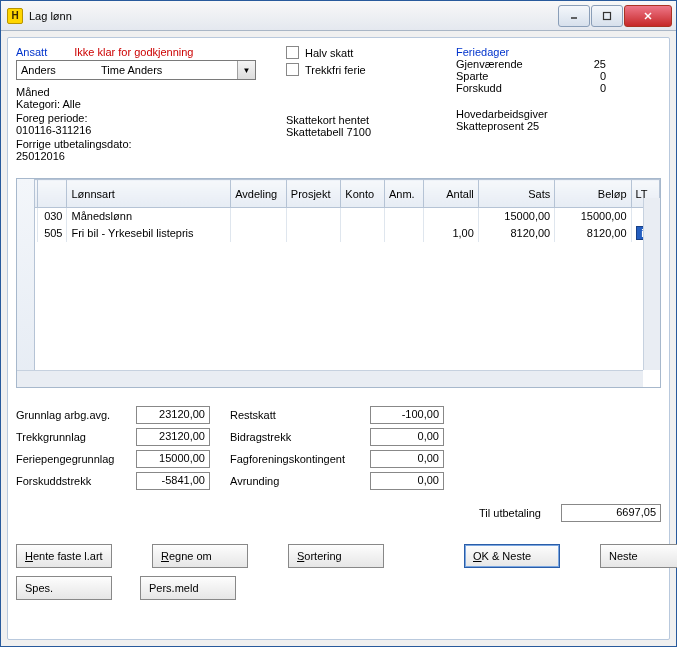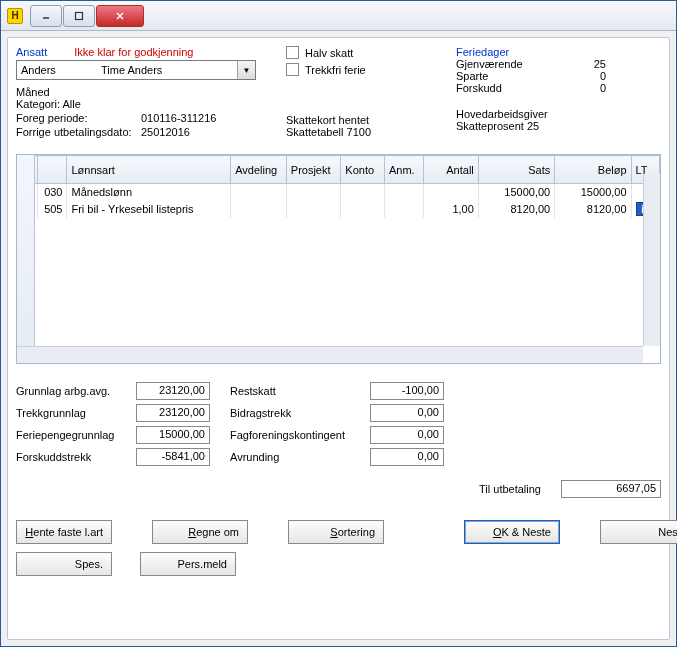--- a/index.html
+++ b/index.html
@@ -77,21 +77,21 @@
     margin-top: 2px;
   }
   .combo .cname { width: 80px; }
   .combo .arrow {
     position: absolute; right: 0; top: 0; width: 18px; height: 18px;
     border-left: 1px solid #a0a0a0;
     background: linear-gradient(#f4f4f4,#ddd);
     display:flex;align-items:center;justify-content:center;
   }
   .combo .arrow::after { content:"▼"; font-size:8px; }
-  .meta-row { display:flex; margin-top:2px; }
+  .meta-row { display:flex; margin-top:2px;flex-direction:column; }
   .meta-row .lab { width: 125px; }
   .chk { display:flex; align-items:center; margin-bottom:4px; }
   .chk .box {
     width:13px;height:13px;border:1px solid #888;background:#fff;margin-right:6px;
   }
   .ferie-head { color:#0033cc; }
   .ferie-row { display:flex; }
   .ferie-row .lab { width:100px; }
   .ferie-row .val { width: 50px; text-align:right; }
   .grid-wrap {
@@ -153,21 +153,21 @@
   .payout-row .valbox { width:100px; }
   .btnbar {
     display:flex;
     gap: 40px;
     margin-top: 22px;
   }
   .btn {
     min-width: 96px; height: 24px;
     border:1px solid #888;
     background:linear-gradient(#fdfdfd,#e6e6e6);
-    display:flex;align-items:center;justify-content:flex-end;
+    display:flex;align-items:center;justify-content:flex-start;
     padding: 0 8px;
   }
   .btn.primary { border:1px solid #2a5da8; box-shadow: 0 0 0 1px #7aa6e0 inset; }
   .btnbar2 { display:flex; gap:28px; margin-top:8px; }
   .ul { text-decoration: underline; }
   .scroll-v {
     position:absolute; right:0; top:19px; bottom:17px; width:17px;
     background:#e9edf3; border-left:1px solid #c6d1df;
   }
   .scroll-h {
@@ -175,20 +175,21 @@
     background:#e9edf3; border-top:1px solid #c6d1df;
   }
 </style>
 </head>
 <body>
 
 <div class="window">
 
   <div class="titlebar">
     <div class="titlebar-icon">H</div>
+    <div class="titlebar-title">Lag lønn</div>
     <div class="win-btns">
       <div class="win-btn">
           <svg viewBox="0 0 10 10">
             <line x1="2" y1="7" x2="8" y2="7" stroke="#333" stroke-width="1.5"></line>
           </svg>
         </div>
       <div class="win-btn">
           <svg viewBox="0 0 10 10">
             <rect x="1.5" y="1.5" width="7" height="7" fill="none" stroke="#333" stroke-width="1.2"></rect>
           </svg>

